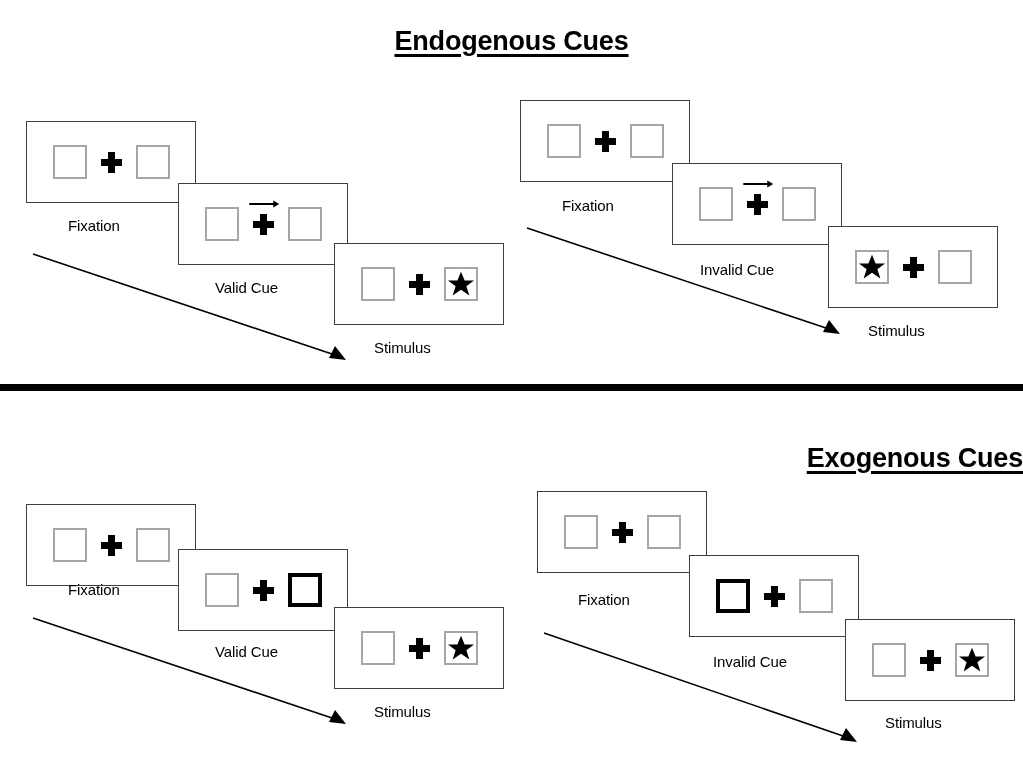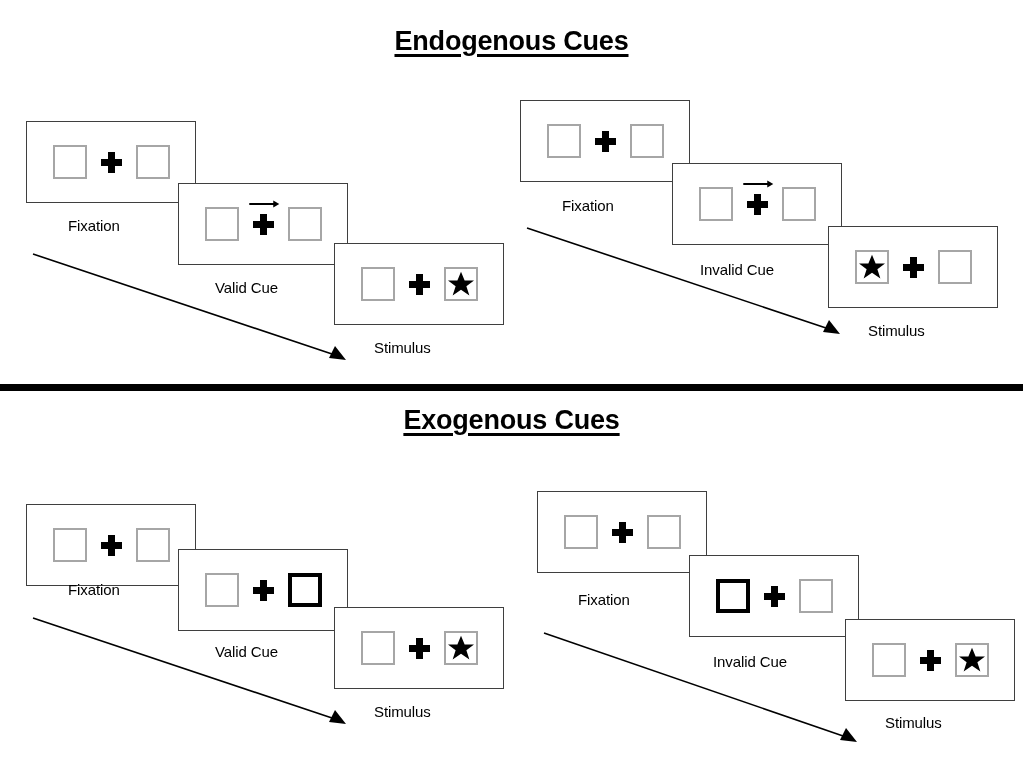--- a/index.html
+++ b/index.html
@@ -236,21 +236,21 @@
   </div>
   <div class="caption" style="left:868px; top:322px;">Stimulus</div>
 
   <svg class="flow-arrow" style="left:524px; top:222px; width:325px; height:120px;" viewBox="0 0 325 120">
     <line x1="3" y1="6" x2="305" y2="107" stroke="#000000" stroke-width="1.6"></line>
     <polygon points="305,98 316,112 299,110" fill="#000000"></polygon>
   </svg>
 
   <div class="divider" style="top:384px;"></div>
 
-  <div class="section-title" style="top:405px;">Exogenous Cues</div>
+  <div class="section-title" style="top:443px;text-align:right;">Exogenous Cues</div>
 
   <div class="frame" style="left:26px; top:504px; width:170px; height:82px;">
     <div class="frame-inner">
       <div class="sq"></div>
       <div class="center-stack">
         <div class="plus"></div>
       </div>
       <div class="sq"></div>
     </div>
   </div>

